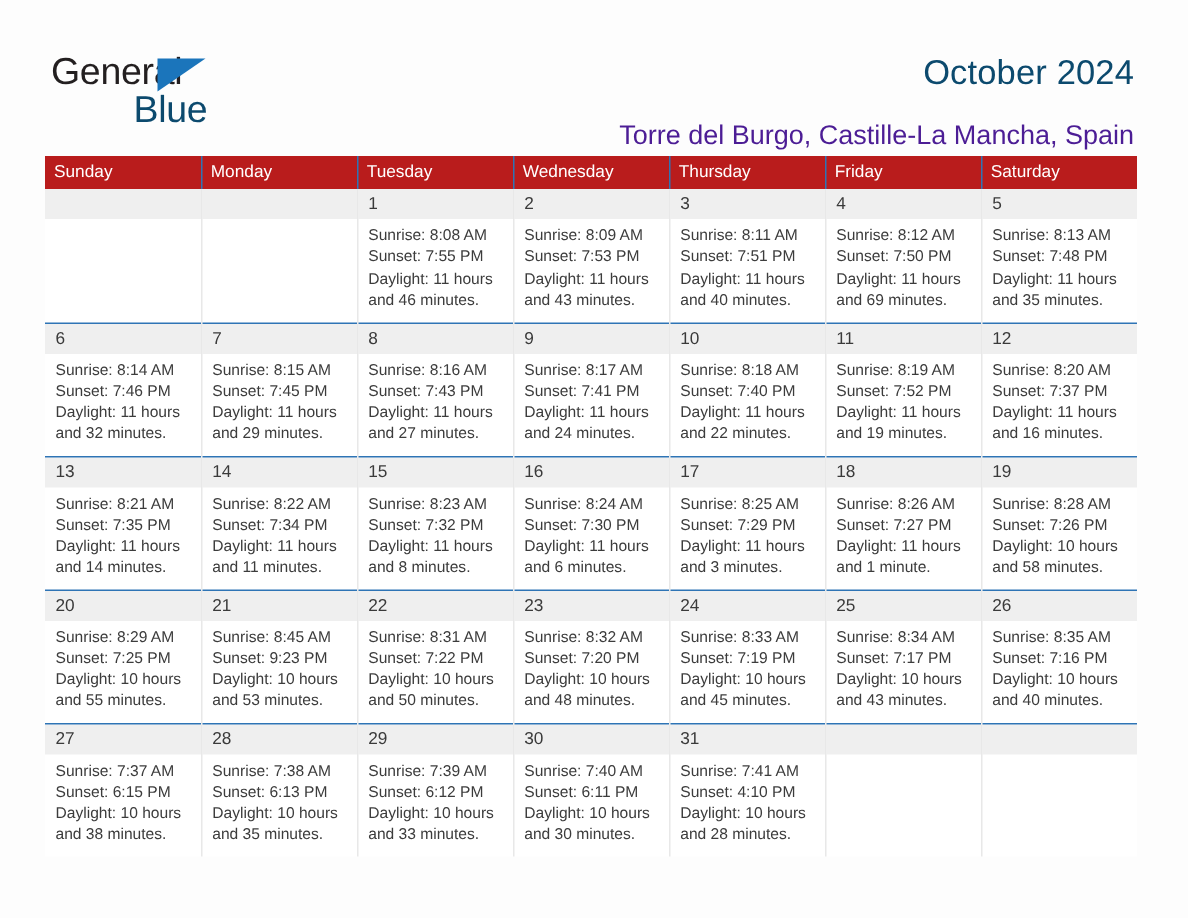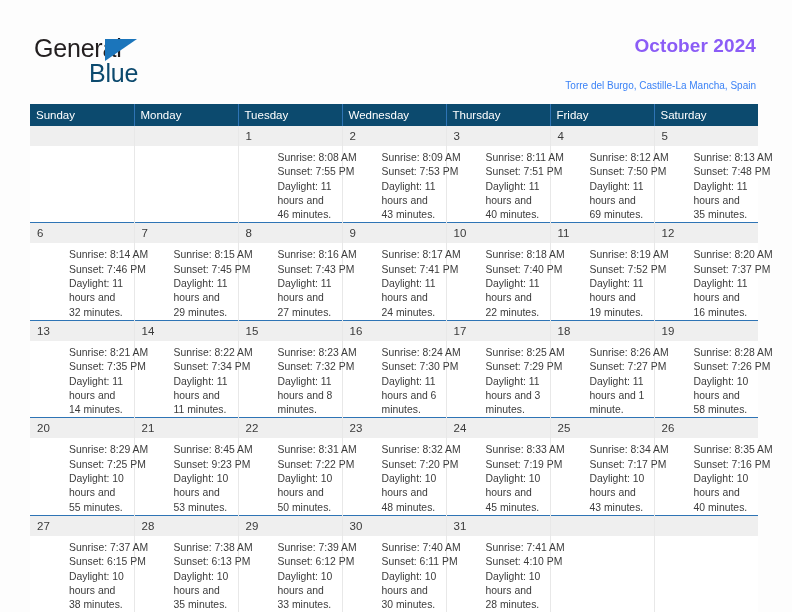--- a/index.html
+++ b/index.html
@@ -31,37 +31,37 @@
     border-bottom:22px solid transparent;
   }
   .logo-blue{
     position:absolute; left:55px; top:25px;
     font-size:25px; color:#0c4a6e; letter-spacing:-0.2px;
     line-height:28px;
   }
 
   .title-month{
     position:absolute; right:36px; top:35px;
-    font-size:19px; color:#8b5cf6; font-weight:700;
+    font-size:23px; color:#0c4a6e; font-weight:400;
     letter-spacing:0.1px;
   }
   .title-loc{
     position:absolute; right:36px; top:80px;
-    font-size:10px; color:#3b82f6;
+    font-size:18px; color:#4c1d95;
   }
 
   
   .cal{
     position:absolute; left:30px; top:104px;
     width:728px;
     border-collapse:collapse;
     table-layout:fixed;
   }
   .cal th{
-    background:#0c4a6e;
+    background:#b91c1c;
     color:#ffffff;
     font-size:11.5px;
     font-weight:400;
     text-align:left;
     padding:5px 0 5px 6px;
     height:22px;
     border-right:1px solid #2e74b5;
   }
   .cal td{
     vertical-align:top;
@@ -82,21 +82,20 @@
     padding:4px 0 4px 7px;
     height:20px;
     line-height:13px;
   }
   td.empty .daynum{ background:#efefef; }
   .info{
     padding:5px 5px 0 7px;
     font-size:10.4px;
     line-height:14.3px;
     color:#3c3c3c;
-    margin-left:32px;
   }
   .info div{ white-space:nowrap; }
   .info .dl{ white-space:normal; }
 </style>
 </head>
 <body>
 
 <div class="page">
 
   <div class="top">

